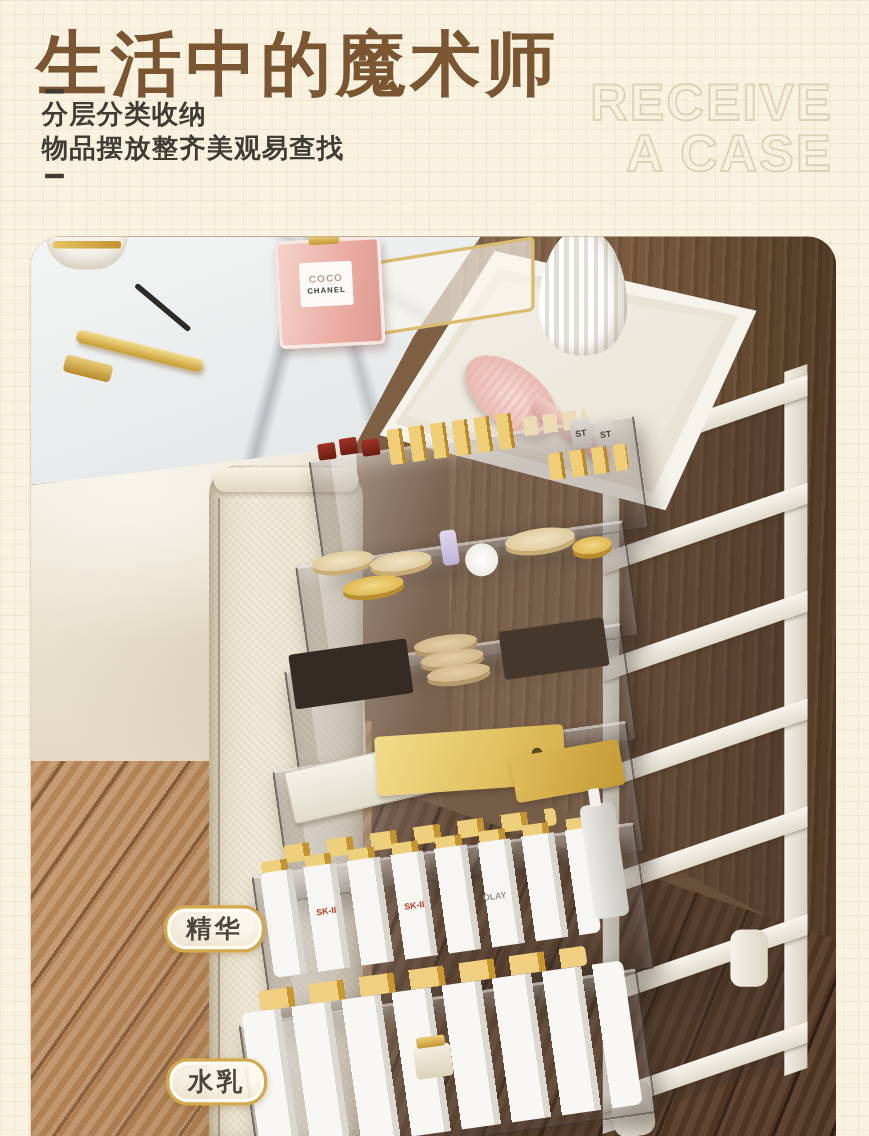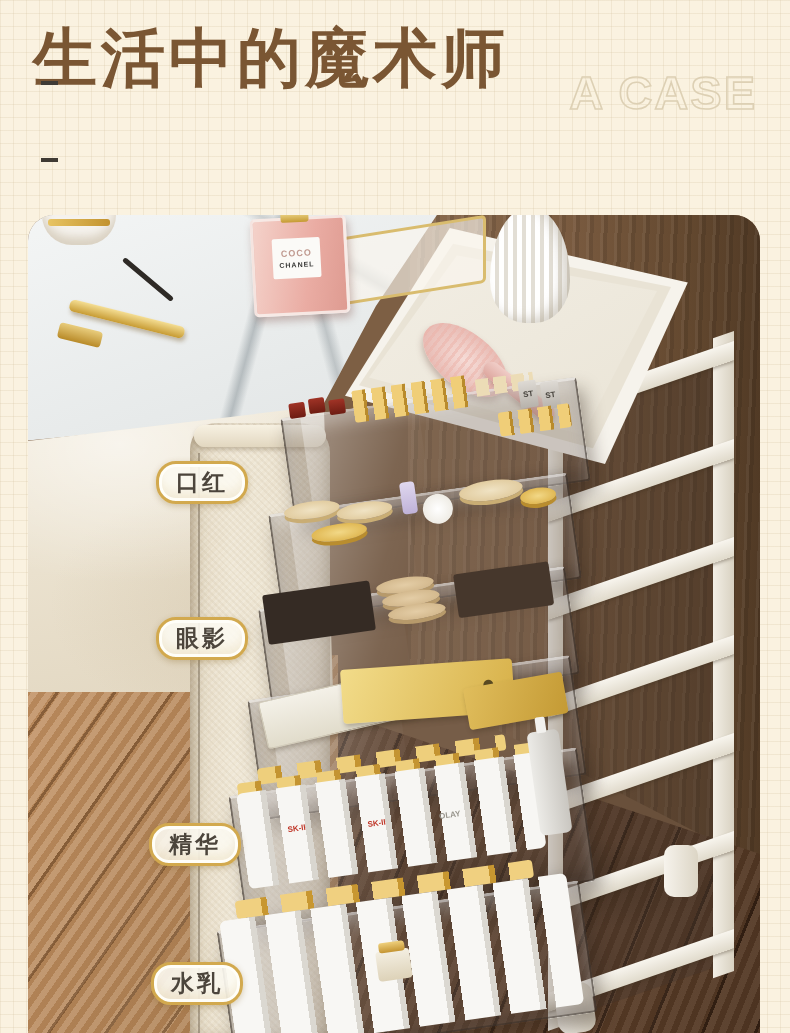--- a/index.html
+++ b/index.html
@@ -220,24 +220,27 @@
   .p5{left:121px;top:608px;}
   .p6{left:123px;top:747px;font-family:Liberation Serif, serif;}
 </style>
 </head>
 <body>
 
 <h1 class="main-title">生活中的魔术师</h1>
 
 <div class="dash dash1"></div>
 <div class="subtitle">
+  <div>分层分类收纳</div>
+  <div>物品摆放整齐美观易查找</div>
 </div>
 <div class="dash dash2"></div>
 
 <div class="watermark">
+  <div>RECEIVE</div>
   <div>A CASE</div>
 </div>
 
 <div class="photo">
 
   <div class="wall"></div>
   <div class="floor-dark"></div>
   <div class="floor-light"></div>
   <div class="marble"></div>
   <div class="vanity"></div>
@@ -363,25 +366,19 @@
 
   <div class="drawer d6">
     <div class="gloss"></div>
     <div class="capsrow2" style="left:20px;top:-30px;width:300px"></div>
     <div class="botrow2" style="left:2px;top:-12px;width:350px;height:132px"></div>
     <div class="jarsm" style="left:152px;top:40px">
         <b></b>
       </div>
   </div>
 
-  <div class="pill p1">
-      <span>口红</span>
-    </div>
-  <div class="pill p3">
-      <span>眼影</span>
-    </div>
   <div class="pill p5">
       <span>精华</span>
     </div>
   <div class="pill p6">
       <span>水乳</span>
     </div>
 </div>
 
 </body></html>

